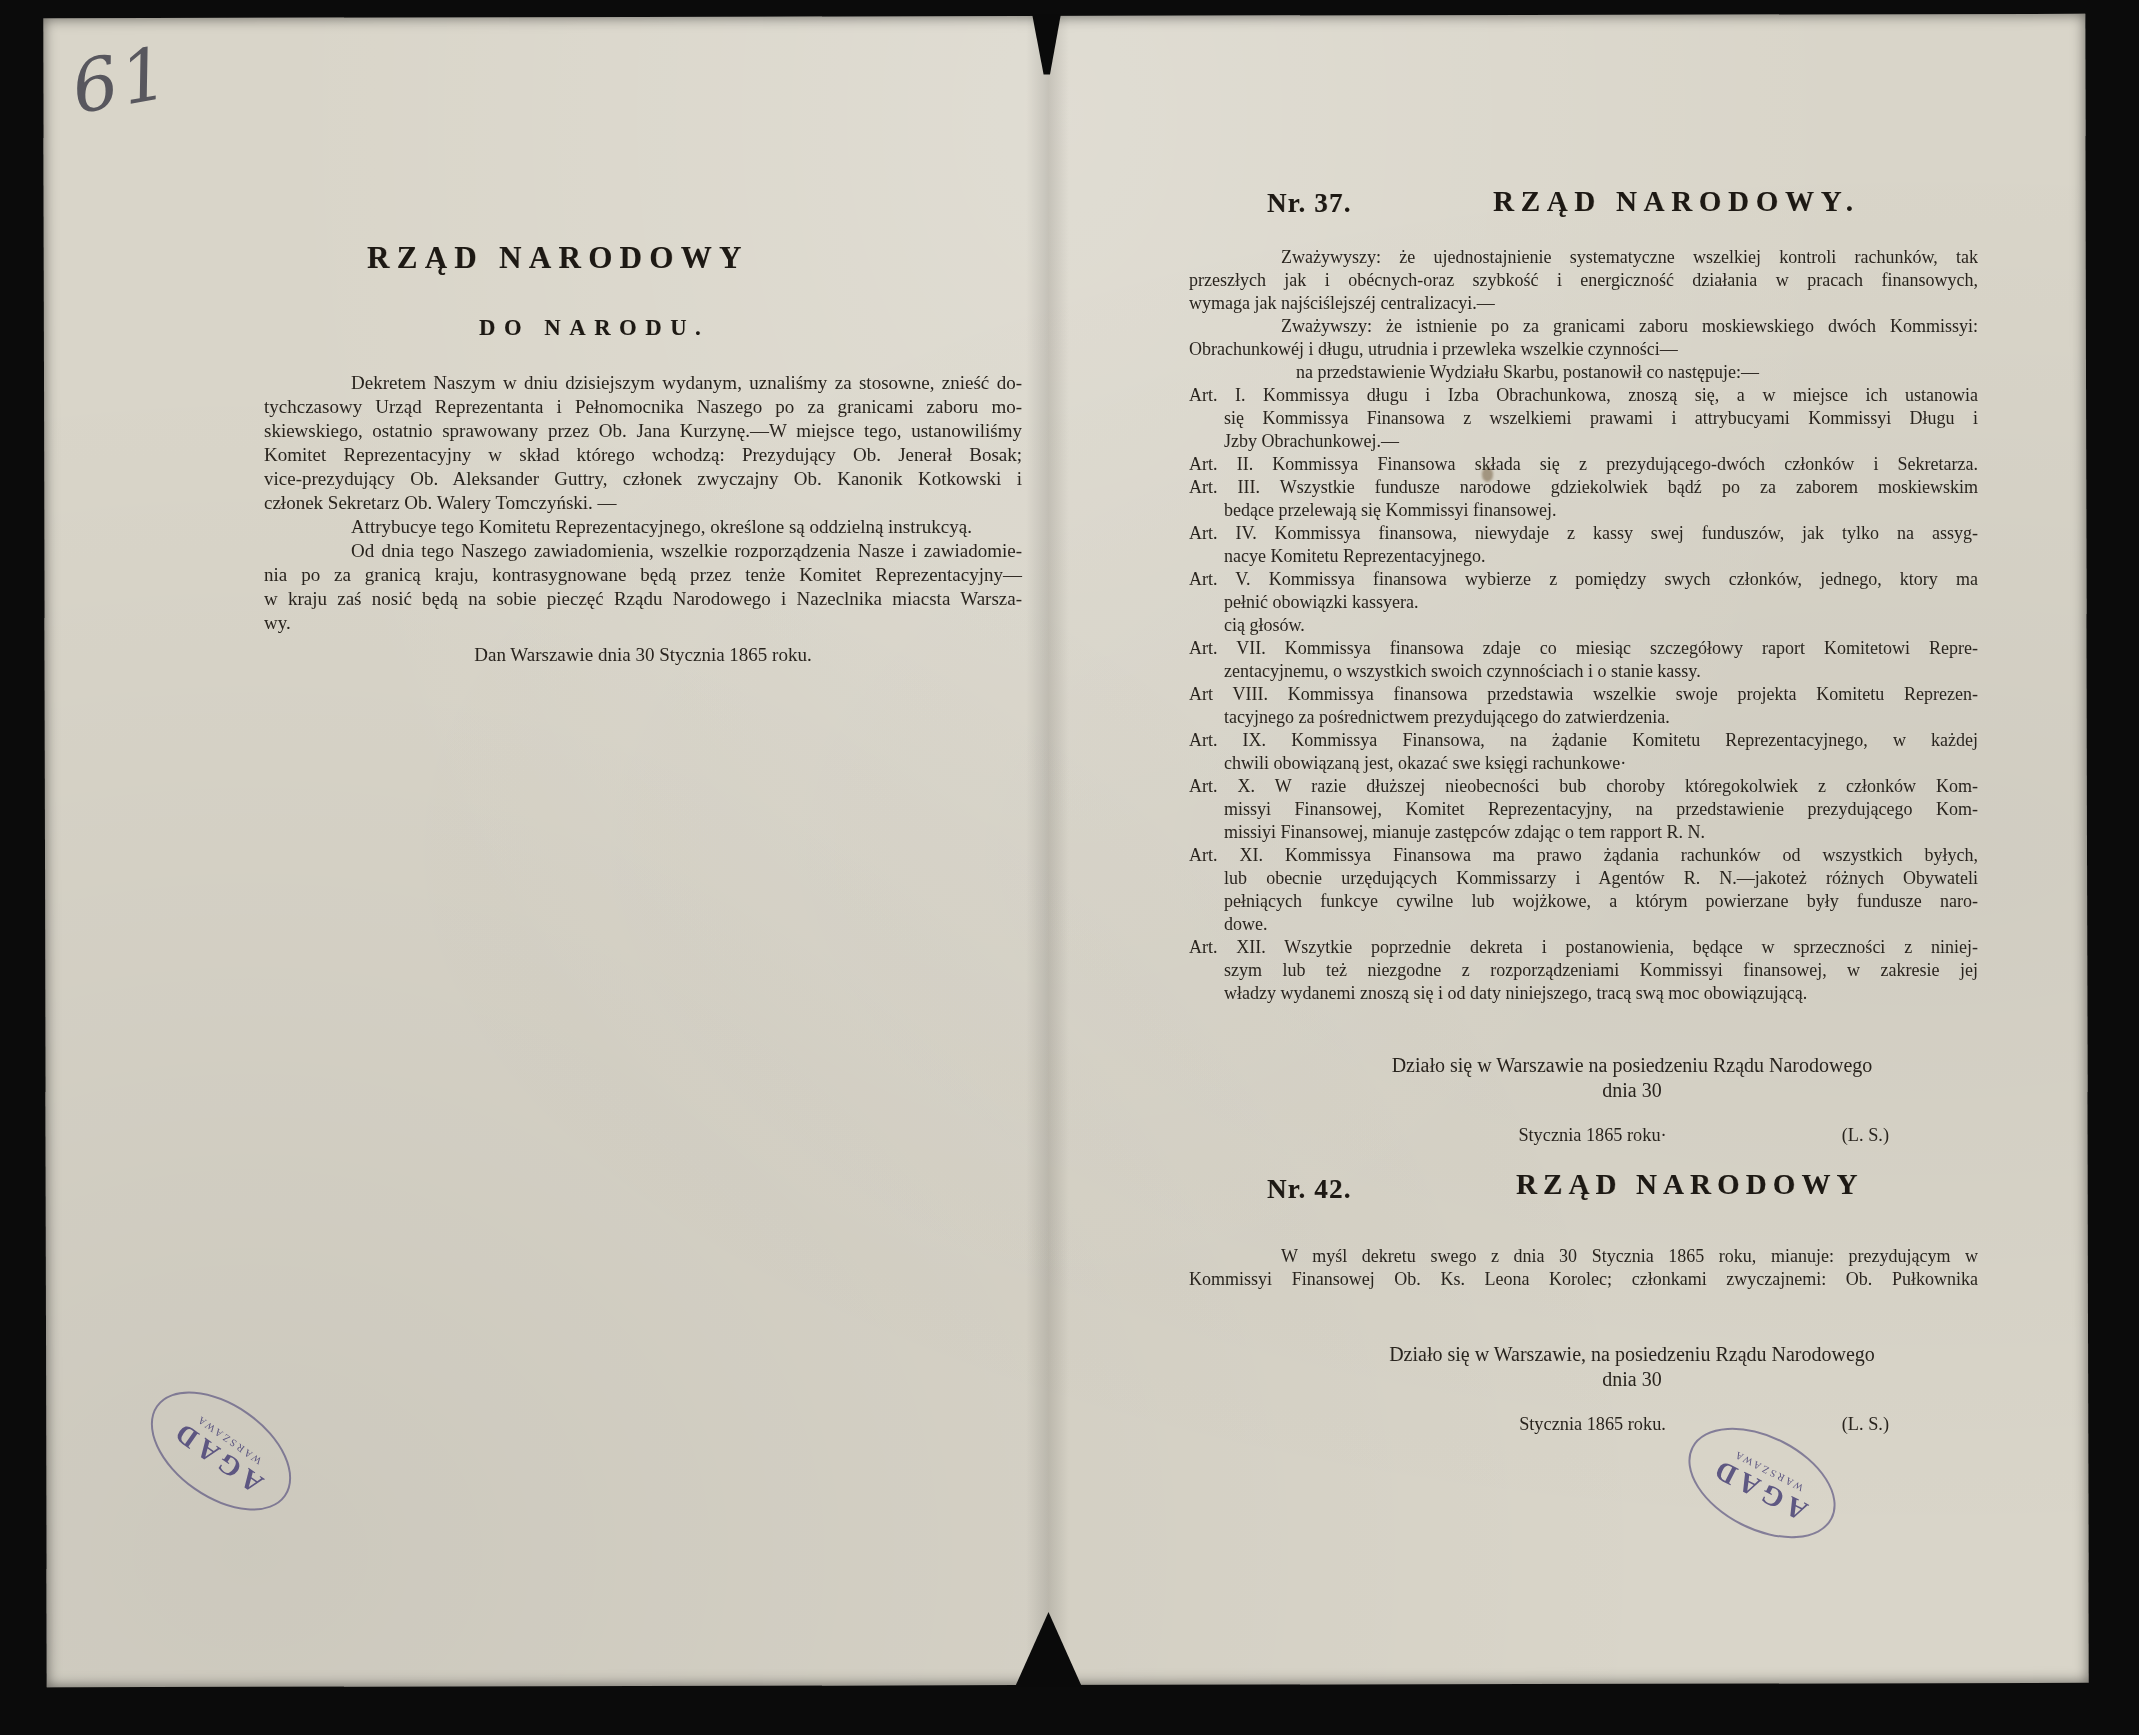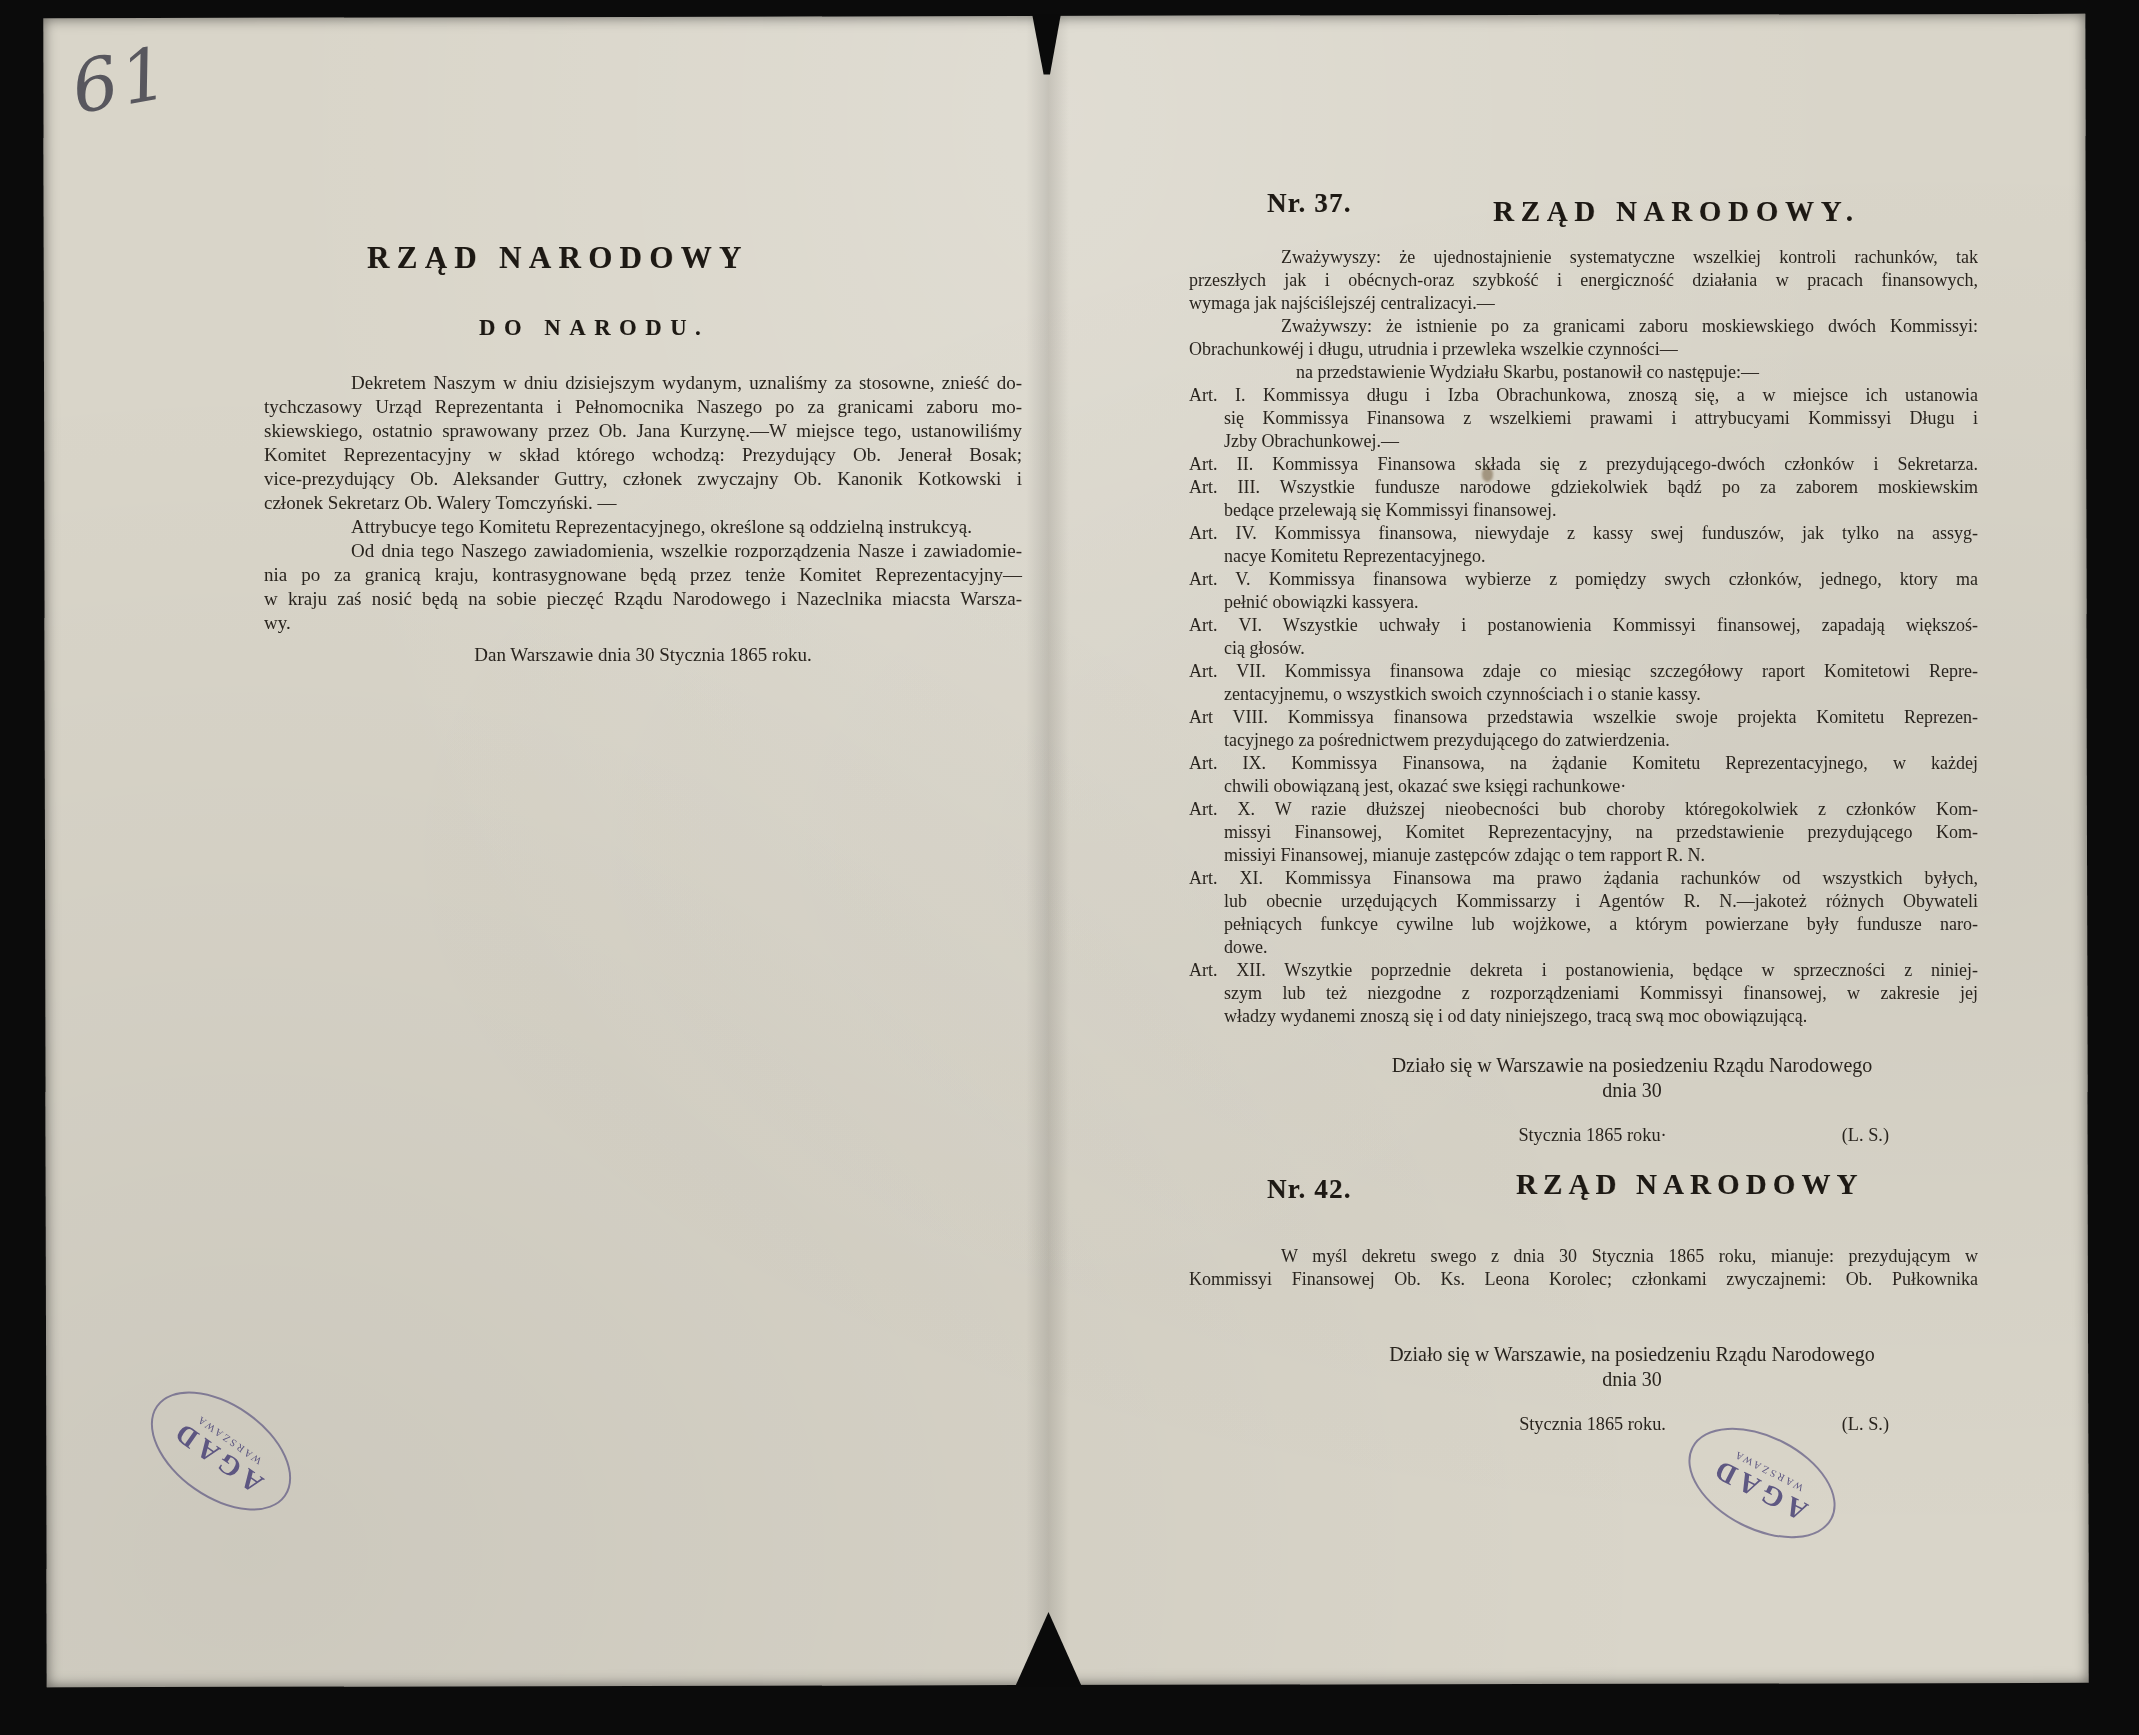--- a/index.html
+++ b/index.html
@@ -116,41 +116,40 @@
       <div class="line j">nia po za granicą kraju, kontrasygnowane będą przez tenże Komitet Reprezentacyjny—</div>
       <div class="line j">w kraju zaś nosić będą na sobie pieczęć Rządu Narodowego i Nazeclnika miacsta Warsza-</div>
       <div class="line">wy.</div>
     </div>
   <div class="dateline" style="top:404px;">Dan Warszawie dnia 30 Stycznia 1865 roku.</div>
 </div>
 
 <div class="page-col rp" style="left:1189px;top:182px;width:789px;height:1284px;">
 
   <div class="doc-number" style="left:78px;top:6.1px;font-size:27px;">Nr. 37.</div>
-  <div class="doc-title" style="left:304px;top:13px;font-size:29px;letter-spacing:6.7px;text-align:center;">RZĄD NARODOWY.</div>
+  <div class="doc-title" style="left:304px;top:3px;font-size:29px;letter-spacing:6.7px;text-align:center;">RZĄD NARODOWY.</div>
 
   <div class="body-block" style="left:0;top:64px;width:789px;">
 
   <div class="line ind j">Zważywyszy: że ujednostajnienie systematyczne wszelkiej kontroli rachunków, tak</div>
       <div class="line j">przeszłych jak i obécnych-oraz szybkość i energiczność działania w pracach finansowych,</div>
       <div class="line">wymaga jak najściślejszéj centralizacyi.—</div>
       <div class="line ind j">Zważywszy: że istnienie po za granicami zaboru moskiewskiego dwóch Kommissyi:</div>
       <div class="line">Obrachunkowéj i długu, utrudnia i przewleka wszelkie czynności—</div>
       <div class="line ind2">na przedstawienie Wydziału Skarbu, postanowił co następuje:—</div>
       <div class="line j">Art. I. Kommissya długu i Izba Obrachunkowa, znoszą się, a w miejsce ich ustanowia</div>
       <div class="line cont j">się Kommissya Finansowa z wszelkiemi prawami i attrybucyami Kommissyi Długu i</div>
       <div class="line cont">Jzby Obrachunkowej.—</div>
       <div class="line j">Art. II. Kommissya Finansowa składa się z prezydującego-dwóch członków i Sekretarza.</div>
       <div class="line j">Art. III. Wszystkie fundusze narodowe gdziekolwiek bądź po za zaborem moskiewskim</div>
       <div class="line cont">bedące przelewają się Kommissyi finansowej.</div>
       <div class="line j">Art. IV. Kommissya finansowa, niewydaje z kassy swej funduszów, jak tylko na assyg-</div>
       <div class="line cont">nacye Komitetu Reprezentacyjnego.</div>
       <div class="line j">Art. V. Kommissya finansowa wybierze z pomiędzy swych członków, jednego, ktory ma</div>
       <div class="line cont">pełnić obowiązki kassyera.</div>
-      <div class="line j">Art. VI. Wszystkie uchwały i postanowienia Kommissyi finansowej, zapadają większoś-</div>
       <div class="line cont">cią głosów.</div>
       <div class="line j">Art. VII. Kommissya finansowa zdaje co miesiąc szczegółowy raport Komitetowi Repre-</div>
       <div class="line cont">zentacyjnemu, o wszystkich swoich czynnościach i o stanie kassy.</div>
       <div class="line j">Art VIII. Kommissya finansowa przedstawia wszelkie swoje projekta Komitetu Reprezen-</div>
       <div class="line cont">tacyjnego za pośrednictwem prezydującego do zatwierdzenia.</div>
       <div class="line j">Art. IX. Kommissya Finansowa, na żądanie Komitetu Reprezentacyjnego, w każdej</div>
       <div class="line cont">chwili obowiązaną jest, okazać swe księgi rachunkowe·</div>
       <div class="line j">Art. X. W razie dłuższej nieobecności bub choroby któregokolwiek z członków Kom-</div>
       <div class="line cont j">missyi Finansowej, Komitet Reprezentacyjny, na przedstawienie prezydującego Kom-</div>
       <div class="line cont">missiyi Finansowej, mianuje zastępców zdając o tem rapport R. N.</div>

